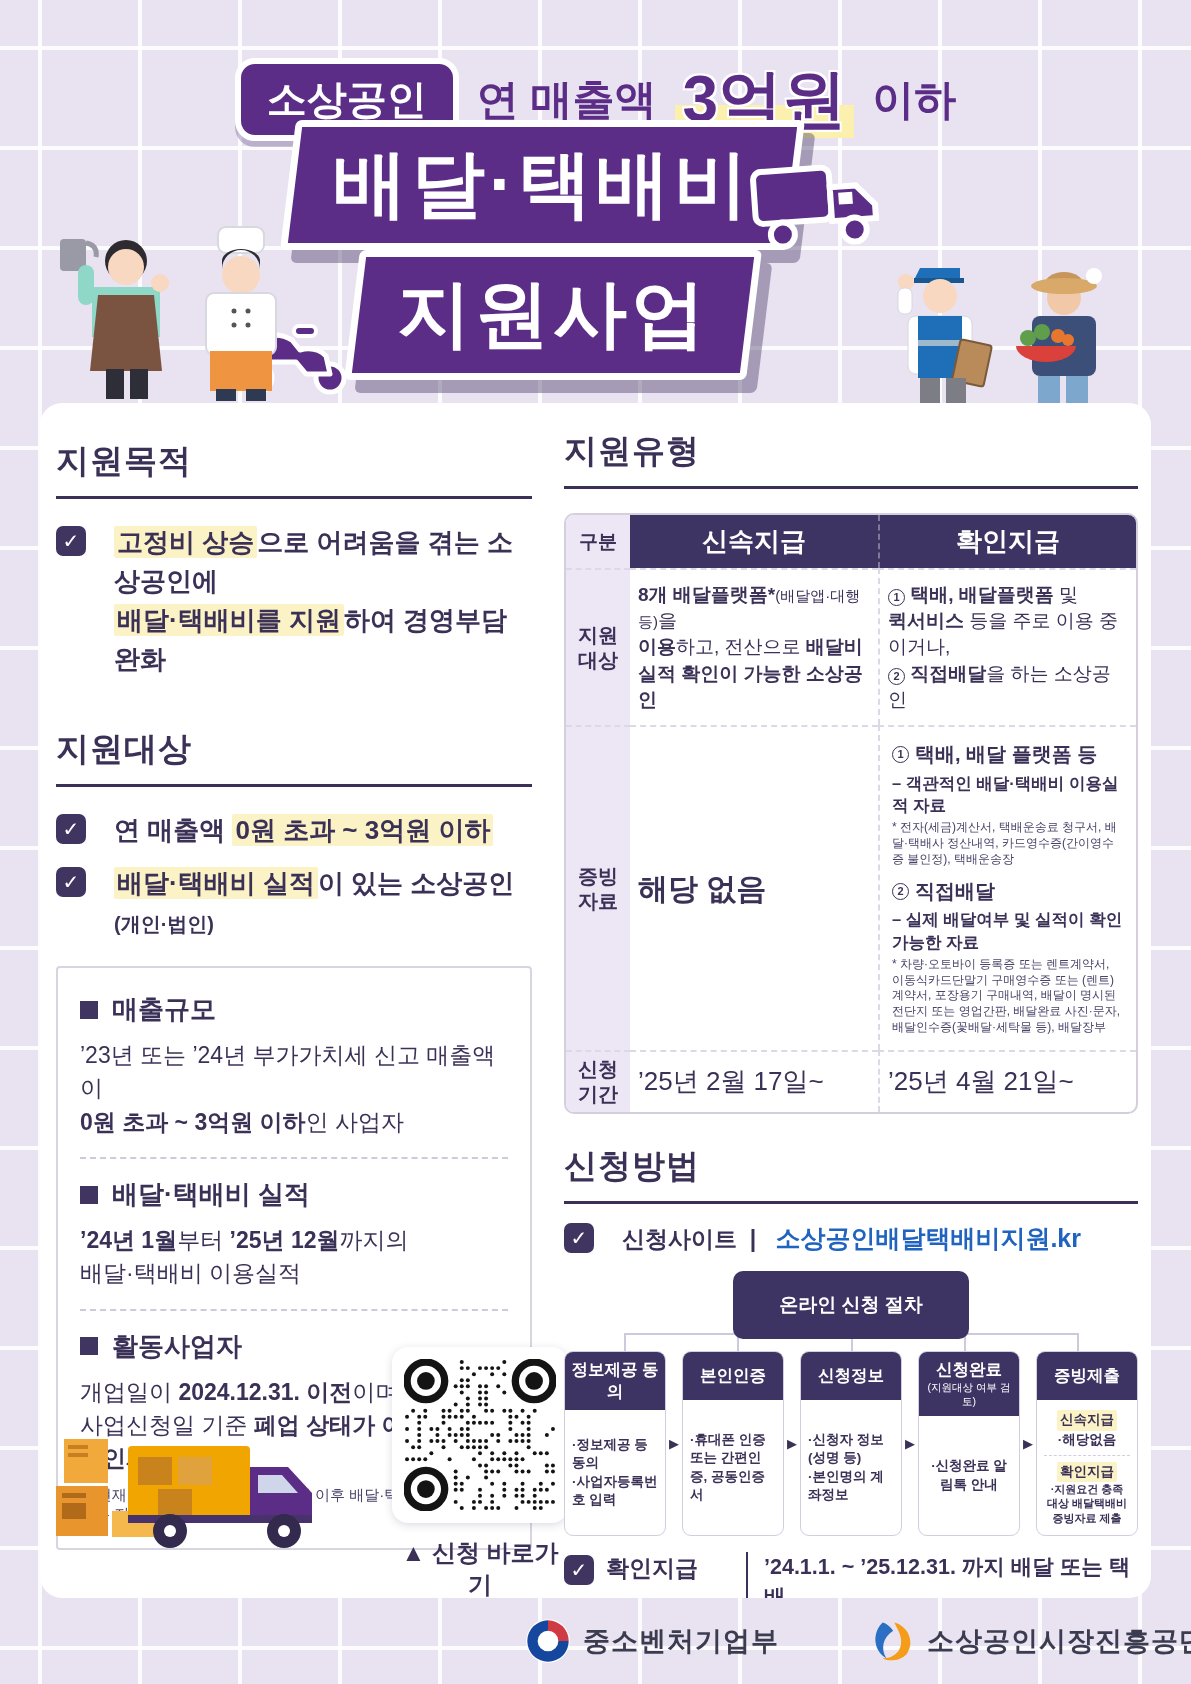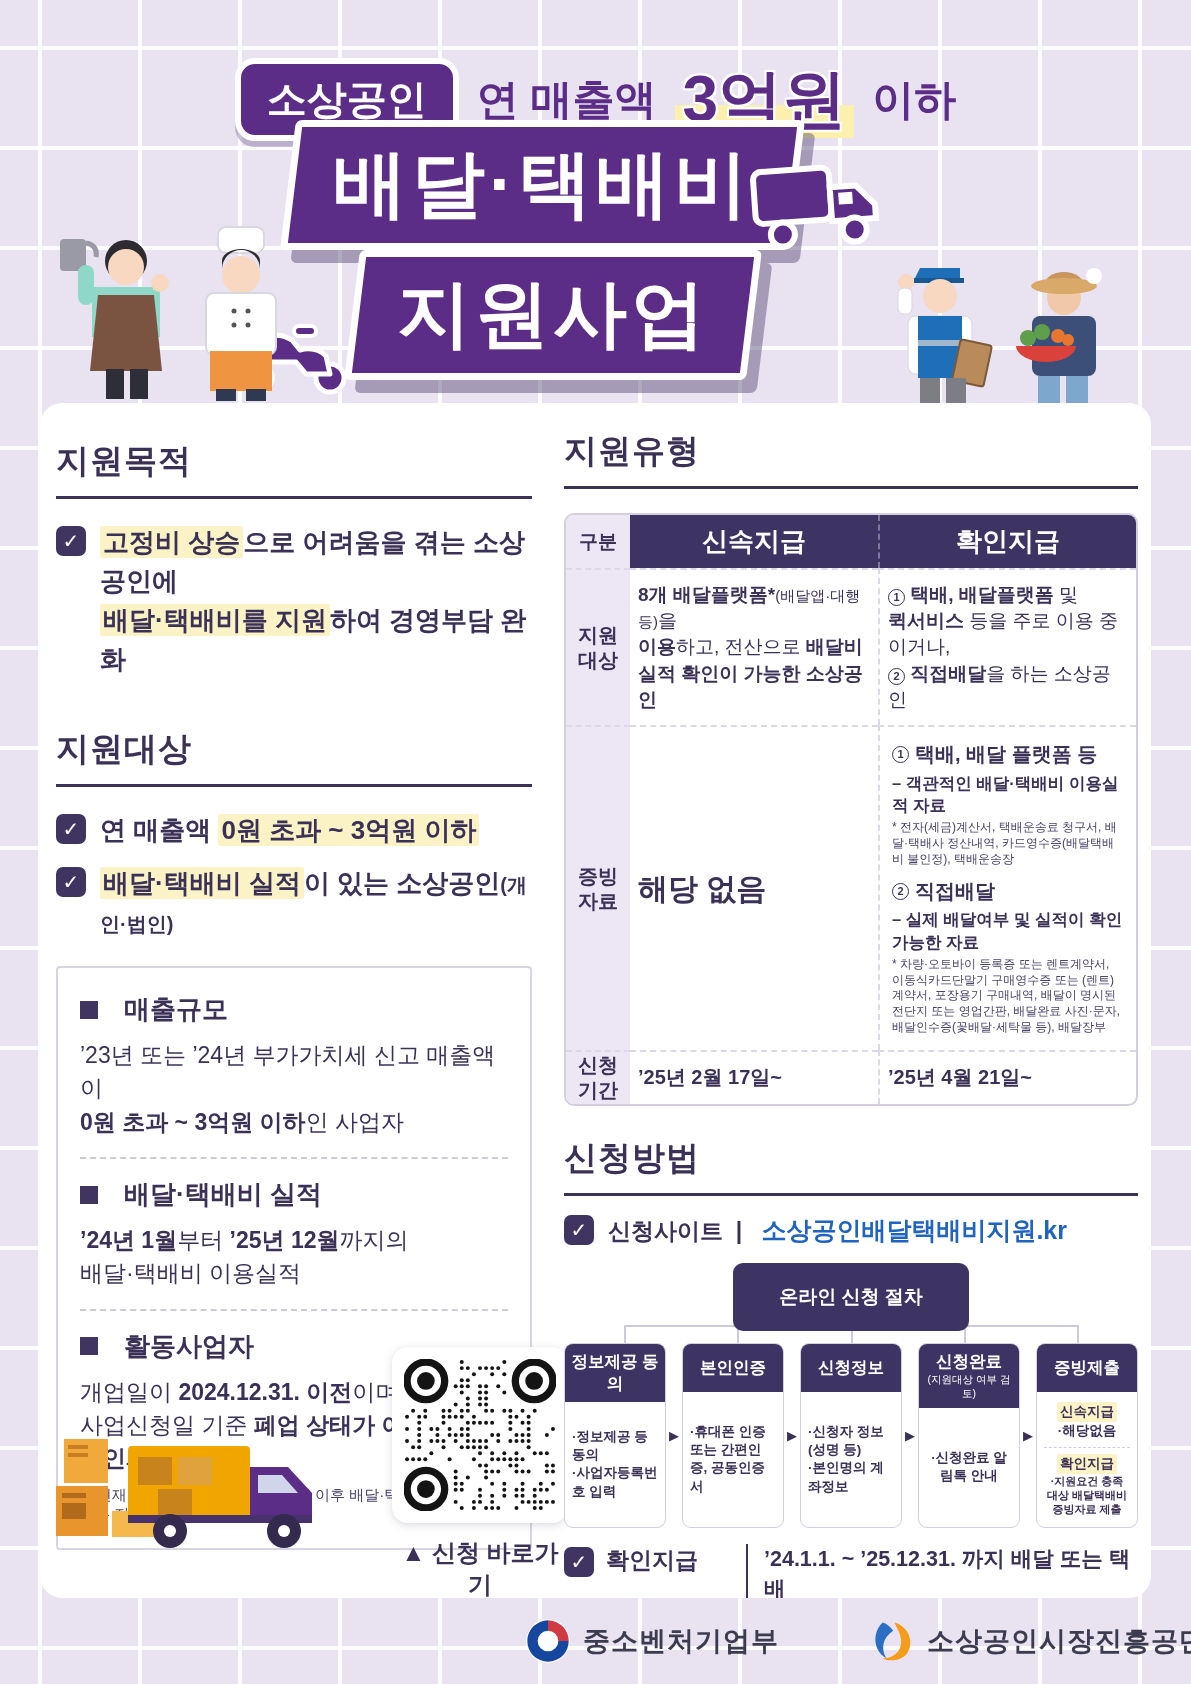--- a/index.html
+++ b/index.html
@@ -37,27 +37,27 @@
 .people-left { left:48px; top:203px; }
 .people-right { left:858px; top:238px; }
 
 .panel { position:absolute; left:40px; top:403px; width:1111px; height:1195px; background:#fff; border-radius:22px; overflow:hidden; }
 .col { position:absolute; }
 .col-left { left:16px; top:36px; width:476px; }
 .col-right { left:524px; top:26px; width:574px; }
 .sec-title { font-size:33px; font-weight:800; color:#3b3157; padding-bottom:12px; border-bottom:3px solid #3b3157; margin-bottom:24px; letter-spacing:1px;font-family:Liberation Serif, serif; }
 .bullet { display:flex; gap:14px; align-items:flex-start; margin-bottom:14px; }
 .chk { flex:0 0 auto; width:30px; height:30px; margin-top:3px; background:#3f3560; border-radius:7px; color:#fff; font-size:20px; font-weight:900; display:flex; align-items:center; justify-content:center; }
-.bullet-text { font-size:26px; line-height:1.5; font-weight:600; }
+.bullet-text { font-size:26px; line-height:1.5; font-weight:600;margin-left:14px; }
 .b { font-weight:800; }
 .hl { background:#fbf3c5; padding:1px 3px; border-radius:2px; }
 .paren { font-size:20px; font-weight:600; }
 
 .detail-box { border:2px solid #d9d4e2; border-radius:4px; padding:24px 22px; margin-top:24px; }
-.dbx-title { display:flex; align-items:center; gap:26px; font-size:26px; font-weight:800; margin-bottom:12px; }
+.dbx-title { display:flex; align-items:center; gap:14px; font-size:26px; font-weight:800; margin-bottom:12px; }
 .sq { width:18px; height:18px; background:#3f3560; display:inline-block; }
 .dbx-text { font-size:23px; line-height:1.45; font-weight:500; }
 .dash { border:none; border-top:2px dashed #cfc9da; margin:18px 0; }
 .dbx-note { font-size:15px; font-weight:500; color:#4a4268; margin-top:10px; }
 .qr-wrap { position:absolute; left:352px; top:944px; width:176px; text-align:center; }
 .qr-card { width:176px; height:176px; background:#fff; border-radius:16px; box-shadow:0 2px 8px rgba(60,50,90,.18); padding:12px; }
 .qr-caption { margin-top:14px; font-size:24px; font-weight:800; }
 .truck-illus { position:absolute; left:10px; top:988px; width:300px; height:180px; }
 
 .stype { border:2px solid #d5cfdd; border-radius:10px; overflow:hidden; display:grid; grid-template-columns:64px 248px 1fr; margin-top:10px; }
@@ -67,21 +67,21 @@
 .tcell { font-size:19px; line-height:1.38; font-weight:500; display:flex; flex-direction:column; justify-content:center; text-align:left; padding:12px 8px; }
 .tdash-t { border-top:2px dashed #ddd8e6; }
 .tdash-l { border-left:2px dashed #ddd8e6; }
 .tnote { font-size:13.5px; color:#4a4268; margin-top:9px; line-height:1.35; }
 .none-cell { font-size:30px; font-weight:800; }
 .ev-cell { text-align:left; align-items:flex-start; padding:14px 12px; }
 .ev-title { font-size:20px; font-weight:800; display:flex; align-items:center; gap:6px; }
 .ev-desc { font-size:16.5px; font-weight:600; margin-top:3px; }
 .ev-note { font-size:12px; color:#4a4268; line-height:1.32; margin-top:3px; font-weight:500; }
 .circ { display:inline-flex; align-items:center; justify-content:center; width:17px; height:17px; border:1.5px solid #3b3157; border-radius:50%; font-size:11px; font-weight:800; flex:0 0 auto; }
-.pd-cell { font-size:20px; font-weight:700; }
+.pd-cell { font-size:26px; font-weight:400; }
 
 .apply-row { display:flex; gap:12px; align-items:flex-start; margin-top:16px; }
 .apply-label { flex:0 0 128px; font-size:23px; font-weight:800; line-height:1.25; padding-top:2px; }
 .apply-body { border-left:2px solid #3b3157; padding-left:16px; font-size:21.5px; line-height:1.4; font-weight:600; }
 .site-url { color:#2064c0; font-size:25px; font-weight:800; }
 
 .flow { margin-top:14px; }
 .flow-title { width:fit-content; margin:0 auto; background:#3d3464; color:#fff; font-size:19px; font-weight:700; padding:21px 46px; border-radius:10px; position:relative; z-index:2; }
 .flow-bridge { position:relative; height:18px; margin-top:-6px; }
 .flow-bridge i { position:absolute; top:0; height:18px; width:2px; background:#cfcadb; }
@@ -490,21 +490,21 @@
           <span>증빙</span>
           <span>자료</span>
         </div>
       <div class="tcell tdash-t none-cell">해당 없음</div>
       <div class="tcell tdash-t tdash-l ev-cell">
         <div class="ev-title">
             <span class="circ">1</span>
             <span>택배, 배달 플랫폼 등</span>
           </div>
         <p class="ev-desc"><span>– 객관적인 </span><span class="b">배달·택배비 이용실적</span><span> 자료</span></p>
-        <p class="ev-note">* 전자(세금)계산서, 택배운송료 청구서, 배달·택배사 정산내역, 카드영수증(배달택배비 불인정), 택배운송장</p>
+        <p class="ev-note">* 전자(세금)계산서, 택배운송료 청구서, 배달·택배사 정산내역, 카드영수증(간이영수증 불인정), 택배운송장</p>
         <div class="ev-title" style="margin-top:10px;">
             <span class="circ">2</span>
             <span>직접배달</span>
           </div>
         <p class="ev-desc"><span>– 실제 </span><span class="b">배달여부</span><span> 및 실적이 </span><span class="b">확인</span><span> 가능한 자료</span></p>
         <p class="ev-note">* 차량·오토바이 등록증 또는 렌트계약서, 이동식카드단말기 구매영수증 또는 (렌트)계약서, 포장용기 구매내역, 배달이 명시된 전단지 또는 영업간판, 배달완료 사진·문자, 배달인수증(꽃배달·세탁물 등), 배달장부</p>
       </div>
 
       <div class="tlab tdash-t">
           <span>신청</span>

